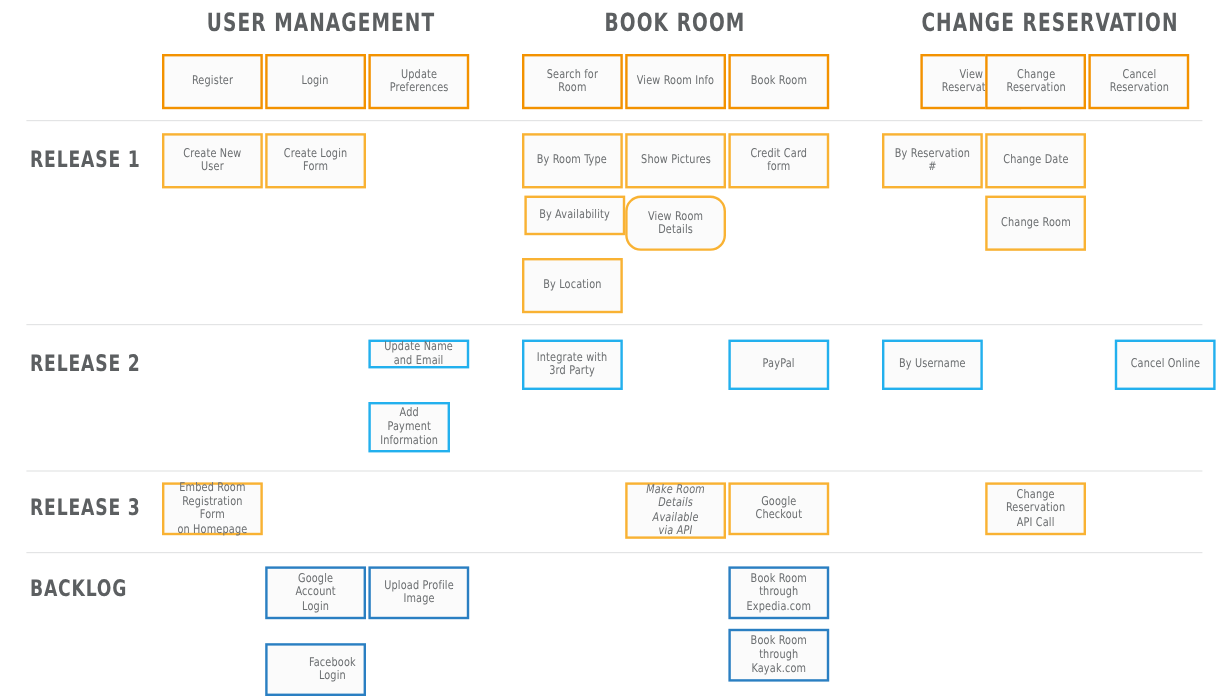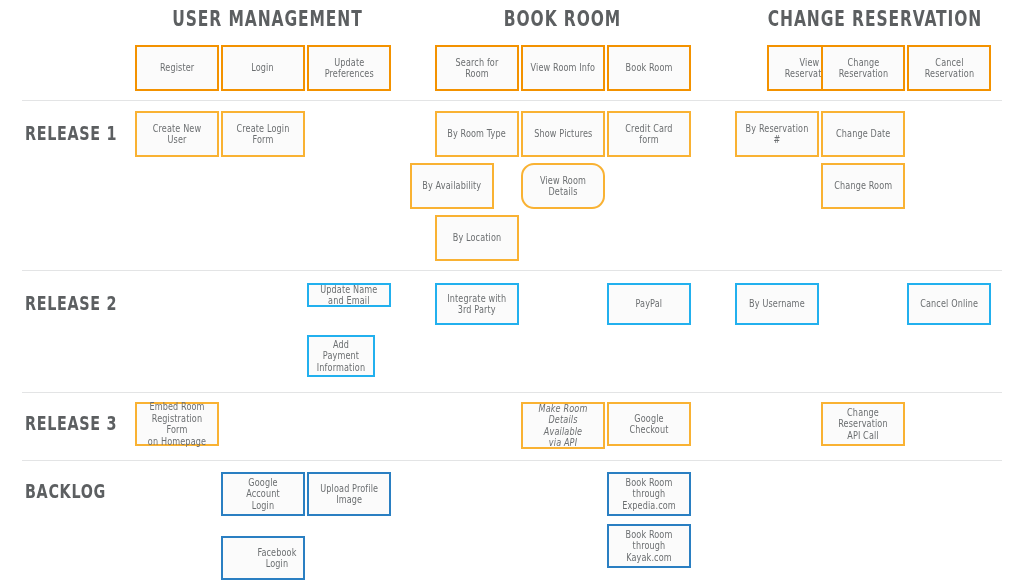--- a/index.html
+++ b/index.html
@@ -171,21 +171,21 @@
       </div>
       <div class="card c-amber" style="left: 435px; top: 111px; width: 84px; height: 46px;">
         <span class="card-text">By Room Type</span>
       </div>
       <div class="card c-amber" style="left: 521px; top: 111px; width: 84px; height: 46px;">
         <span class="card-text">Show Pictures</span>
       </div>
       <div class="card c-amber" style="left: 607px; top: 111px; width: 84px; height: 46px;">
         <span class="card-text">Credit Card form</span>
       </div>
-      <div class="card c-amber" style="left: 410px; top: 163px; width: 84px; height: 46px;">
+      <div class="card c-amber" style="left: 437px; top: 163px; width: 84px; height: 33px;">
         <span class="card-text">By Availability</span>
       </div>
       <div class="card c-amber" style="left: 521px; top: 163px; width: 84px; height: 46px; border-radius: 13px;">
         <span class="card-text">View Room Details</span>
       </div>
       <div class="card c-amber" style="left: 435px; top: 215px; width: 84px; height: 46px;">
         <span class="card-text">By Location</span>
       </div>
       <div class="card c-amber" style="left: 735px; top: 111px; width: 84px; height: 46px; align-items: center;">
         <span class="card-text">By Reservation #</span>
@@ -207,21 +207,21 @@
       <div class="card c-cyan" style="left: 435px; top: 283px; width: 84px; height: 42px;">
         <span class="card-text">Integrate with
 3rd Party</span>
       </div>
       <div class="card c-cyan" style="left: 607px; top: 283px; width: 84px; height: 42px;">
         <span class="card-text">PayPal</span>
       </div>
       <div class="card c-cyan" style="left: 735px; top: 283px; width: 84px; height: 42px;">
         <span class="card-text">By Username</span>
       </div>
-      <div class="card c-cyan" style="left: 907px; top: 283px; width: 84px; height: 42px;">
+      <div class="card c-cyan" style="left: 929px; top: 283px; width: 84px; height: 42px;">
         <span class="card-text">Cancel Online</span>
       </div>
       <div class="card c-amber" style="left: 135px; top: 402px; width: 84px; height: 44px;">
         <span class="card-text">Embed Room
 Registration Form
 on Homepage</span>
       </div>
       <div class="card c-amber" style="left: 521px; top: 402px; width: 84px; height: 47px; font-style: italic;">
         <span class="card-text">Make Room
 Details Available

